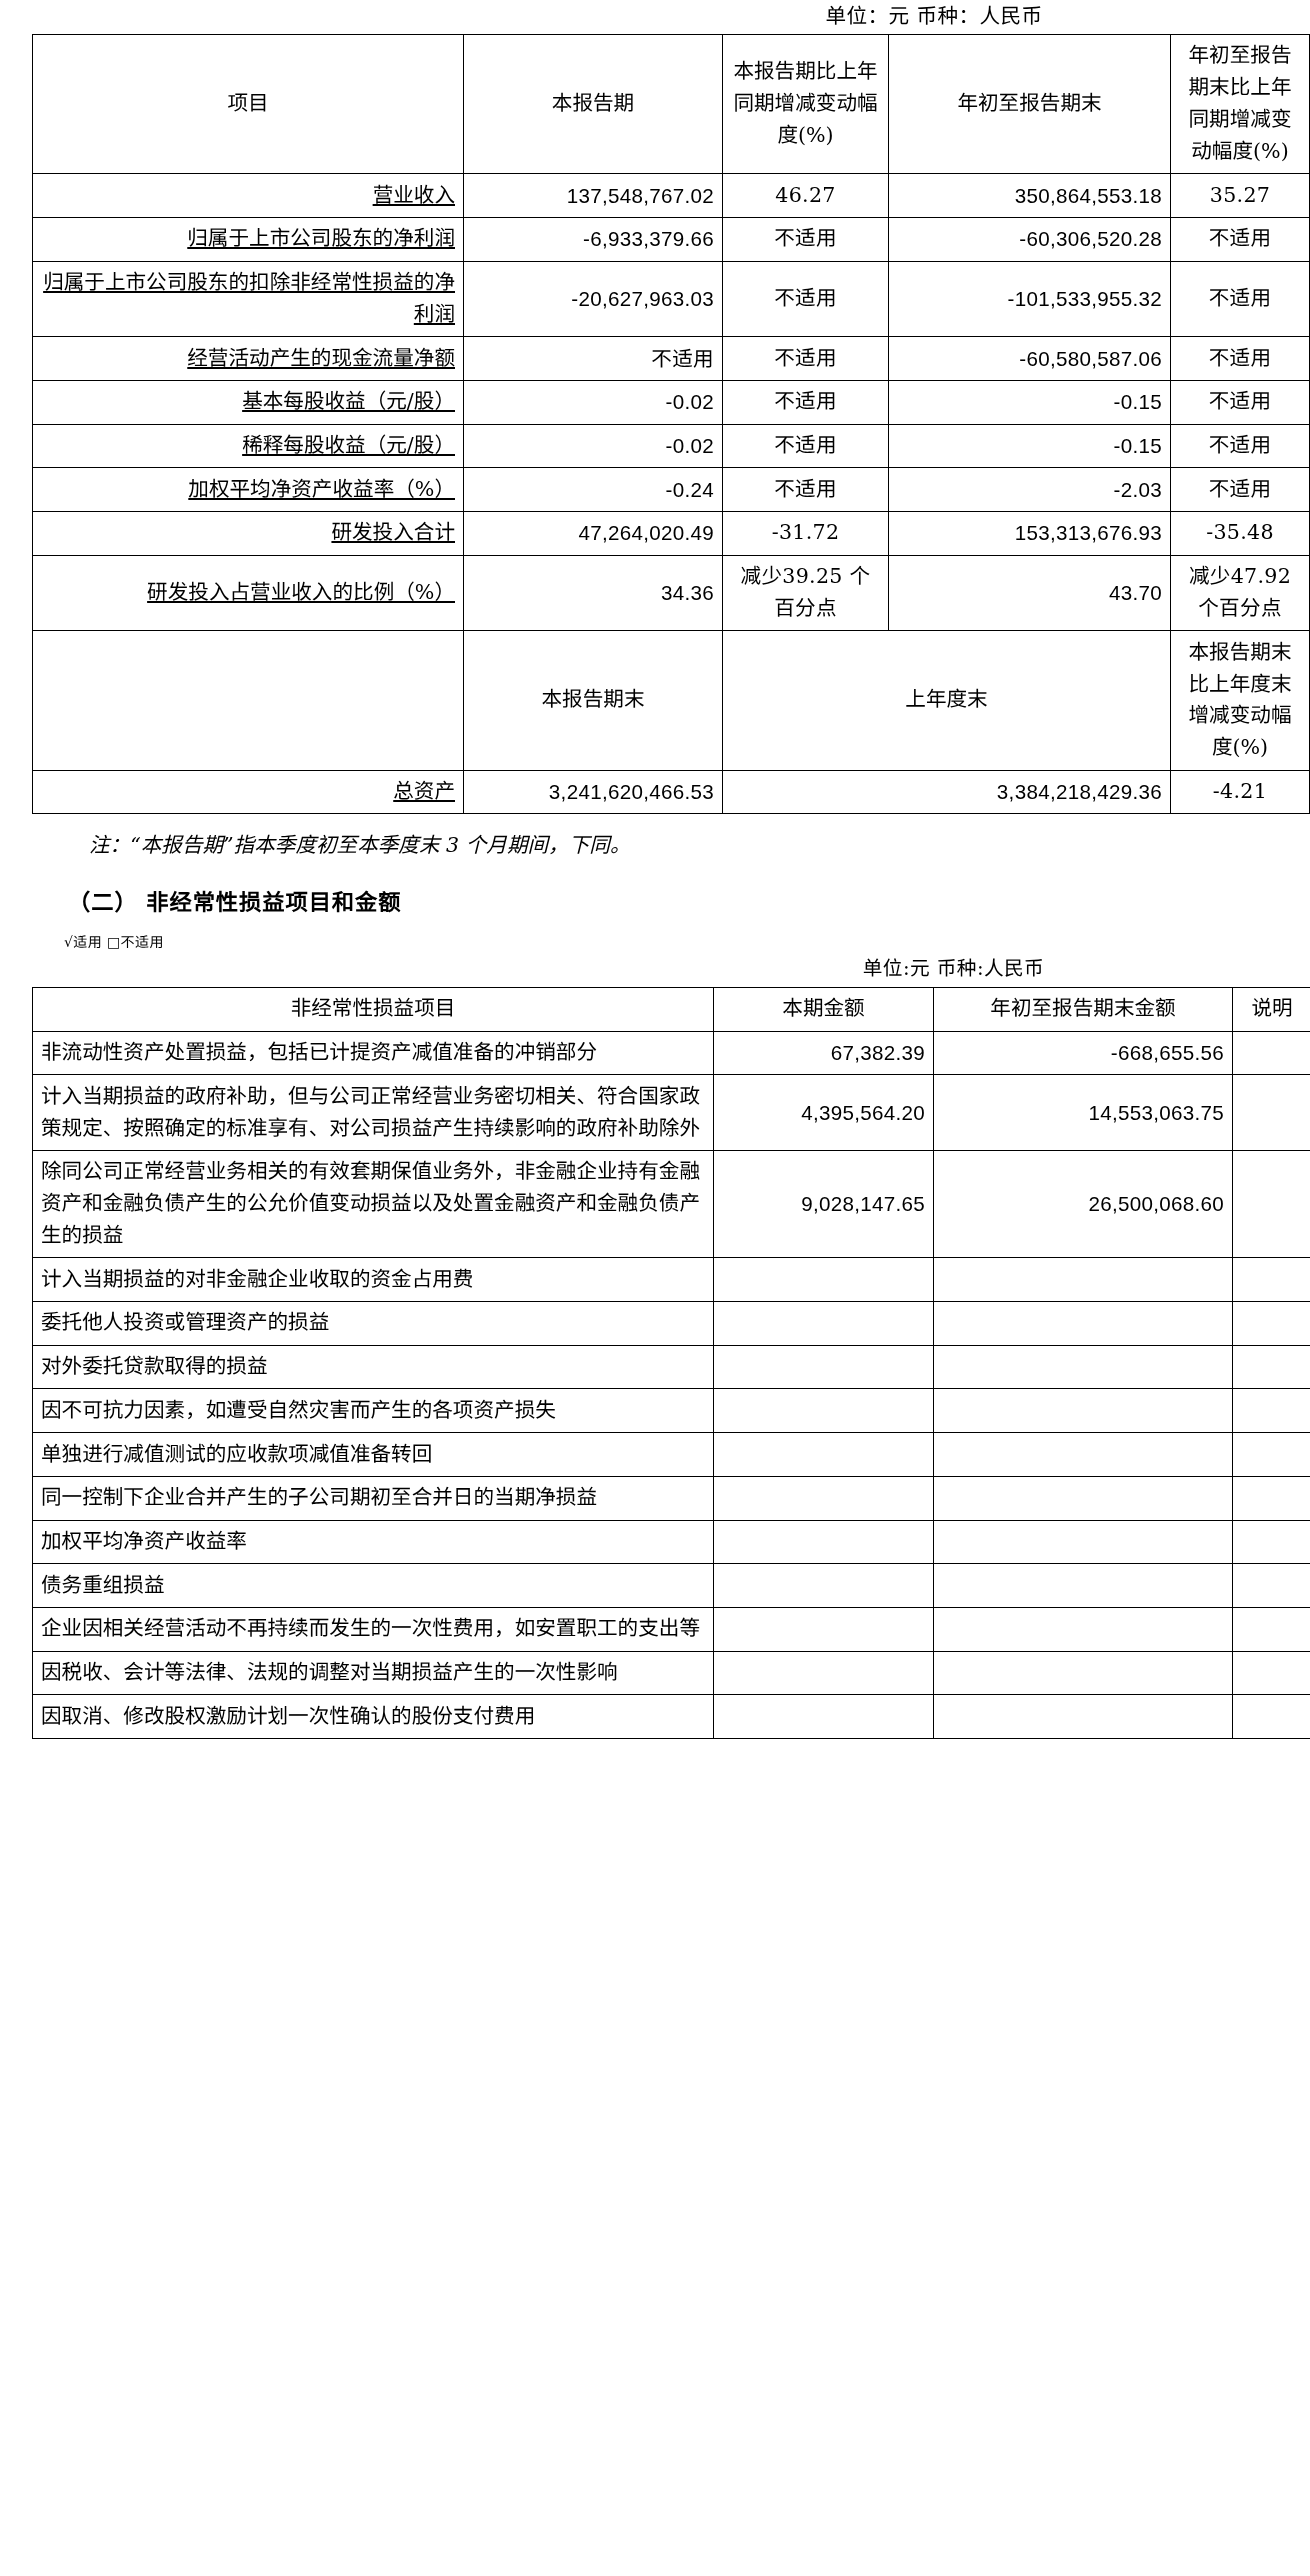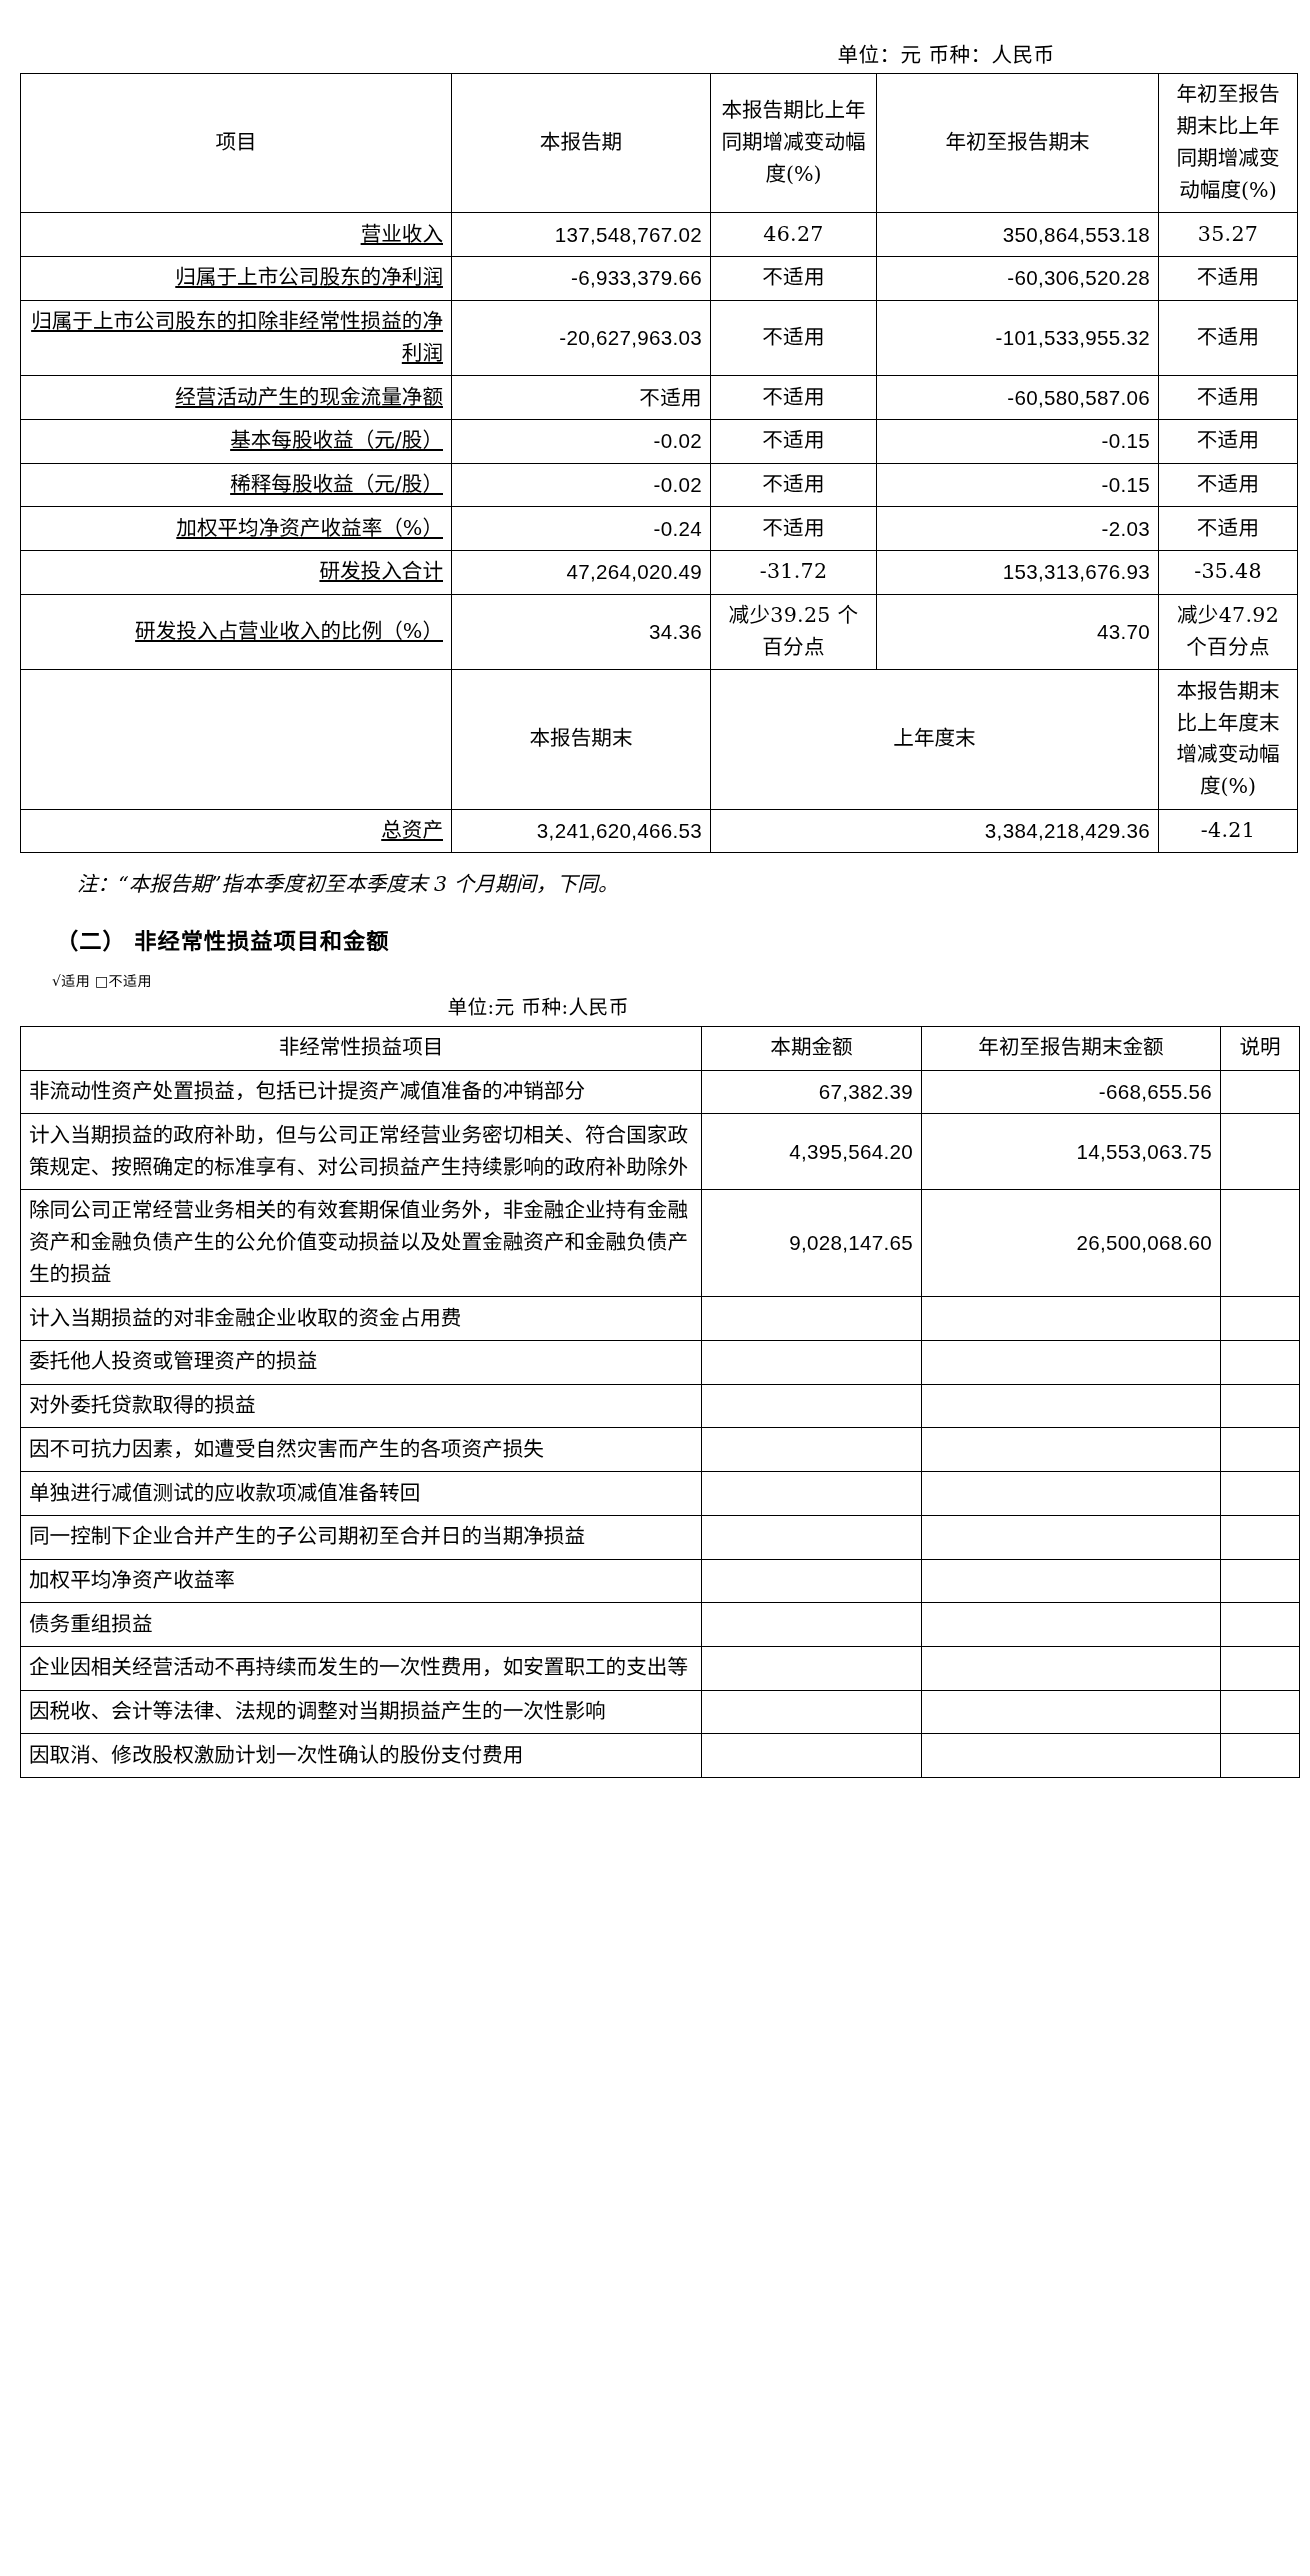--- a/index.html
+++ b/index.html
@@ -12,36 +12,35 @@
     width: 1310px;
     height: 2576px;
     font-family: "DejaVu Serif", "Liberation Serif", serif;
     color: #000000;
     overflow: hidden;
     position: relative;
   }
   .page {
     width: 1078px;
     box-sizing: border-box;
-    padding: 0 20px;
+    padding: 0 32px;
     position: relative;
-    margin-top: 39px;
   }
 
   
   .unit-line {
     text-align: right;
     font-size: 20.6px;
     line-height: 1.25;
     letter-spacing: 0.4px;
     padding-right: 3.6px;
     margin: 0;
   }
   .unit-line-1 { padding-top: 3.6px; padding-bottom: 4.5px; }
-  .unit-line-2 { font-size: 19.7px; padding-top: 1.8px; padding-bottom: 5.4px; padding-right: 1.8px; text-align: center; }
+  .unit-line-2 { font-size: 19.7px; padding-top: 1.8px; padding-bottom: 5.4px; padding-right: 1.8px; }
 
   
   table.doc {
     border-collapse: collapse;
     table-layout: fixed;
     width: 100%;
     border: 1.8px solid #000;
   }
   table.doc td {
     border: 0.9px solid #000;

